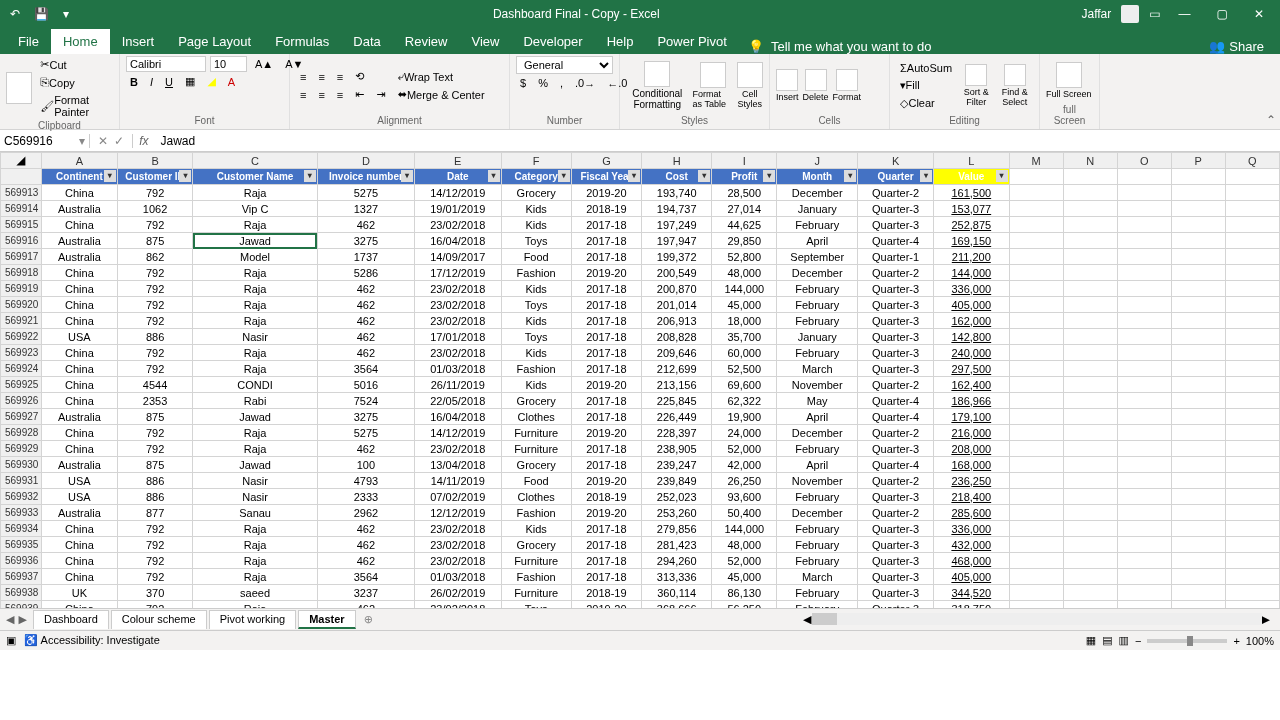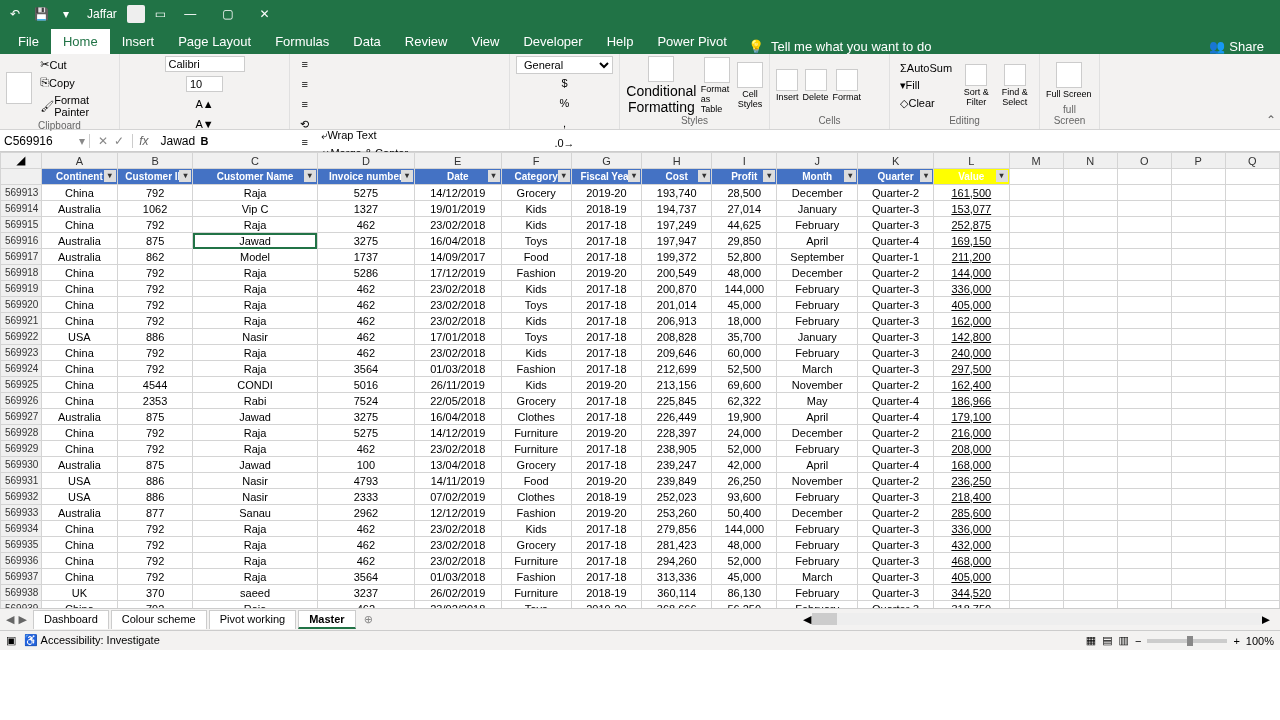--- a/index.html
+++ b/index.html
@@ -22,21 +22,21 @@
 .tell-me { display: flex; align-items: center; color: #fff; gap: 6px; padding: 0 10px; }
 .share { color: #fff; display: flex; align-items: center; gap: 4px; padding: 0 10px; }
 
 
 .ribbon { background: #f3f2f1; border-bottom: 1px solid #d4d4d4; height: 76px; display: flex; position: relative; }
 .ribbon-group { border-right: 1px solid #e0e0e0; padding: 2px 6px; display: flex; flex-direction: column; justify-content: space-between; font-size: 11px; }
 .ribbon-group-label { text-align: center; color: #666; font-size: 10px; padding-bottom: 1px; }
 .rg-body { display: flex; gap: 4px; flex: 1; align-items: center; }
 .btn-sm { padding: 2px 4px; cursor: pointer; display: inline-flex; align-items: center; }
 .vstack { display: flex; flex-direction: column; gap: 1px; }
-.font-row { display: flex; align-items: center; gap: 4px; flex-direction: column; }
+.font-row { display: flex; align-items: center; gap: 4px; }
 .font-select { border: 1px solid #ccc; font-size: 11px; padding: 1px 3px; background: #fff; }
 .icon-box { width: 32px; height: 32px; background: #fff; border: 1px solid #ccc; }
 .collapse { position: absolute; right: 4px; bottom: 2px; cursor: pointer; color: #666; }
 
 
 .formula-row { height: 22px; display: flex; border-bottom: 1px solid #ccc; background: #fff; align-items: center; font-size: 12px; }
 .name-box { width: 90px; border-right: 1px solid #ccc; padding: 0 4px; display: flex; align-items: center; }
 .fx-icons { display: flex; gap: 6px; padding: 0 8px; color: #888; border-right: 1px solid #ccc; }
 .fx-label { font-style: italic; padding: 0 6px; color: #666; }
 .formula-input { flex: 1; padding: 0 6px; }
@@ -73,20 +73,21 @@
 </style>
 </head>
 <body>
 
 <div class="title-bar">
   <div class="qat">
     <span>↶</span>
     <span>💾</span>
     <span>▾</span>
   </div>
+  <div class="title-center">Dashboard Final - Copy - Excel</div>
   <div class="title-right">
     <span>Jaffar</span>
     <span class="user-icon"></span>
     <span>▭</span>
     <span class="win-btn">—</span>
     <span class="win-btn">▢</span>
     <span class="win-btn">✕</span>
   </div>
 </div>
 
@@ -188,21 +189,21 @@
         <span class="btn-sm">←.0</span>
       </div>
     </div>
     <div class="ribbon-group-label">Number</div>
   </div>
 
   <div class="ribbon-group" style="width:150px">
     <div class="rg-body">
       <div class="vstack" style="text-align:center">
           <div class="icon-box" style="width:26px;height:26px;margin:auto"></div>
-          <span style="font-size:14px">Conditional Formatting</span>
+          <span style="font-size:10px">Conditional Formatting</span>
         </div>
       <div class="vstack" style="text-align:left">
           <div class="icon-box" style="width:26px;height:26px;margin:auto"></div>
           <span style="font-size:9px">Format as Table</span>
         </div>
       <div class="vstack" style="text-align:center">
           <div class="icon-box" style="width:26px;height:26px;margin:auto"></div>
           <span style="font-size:9px">Cell Styles</span>
         </div>
     </div>

